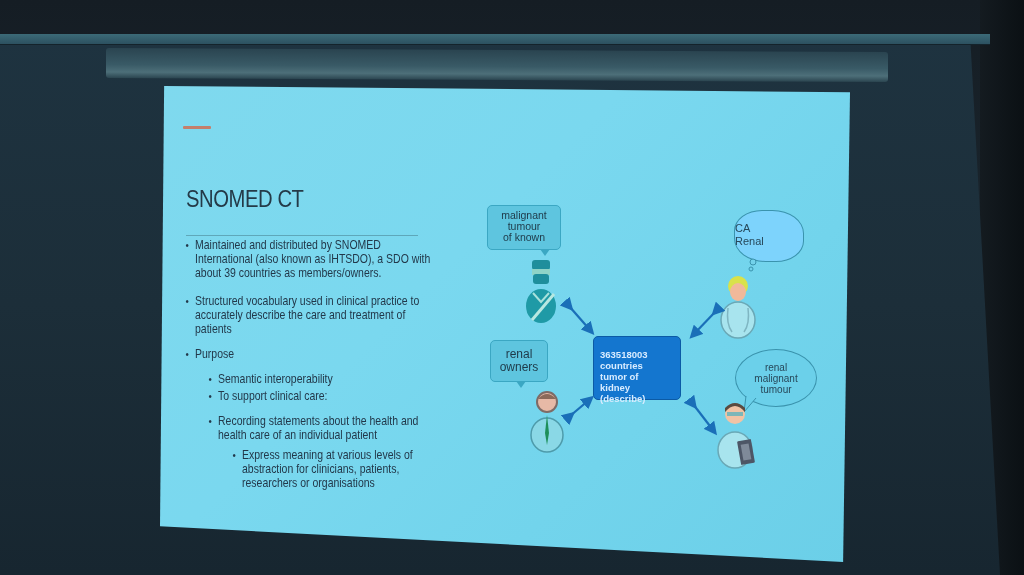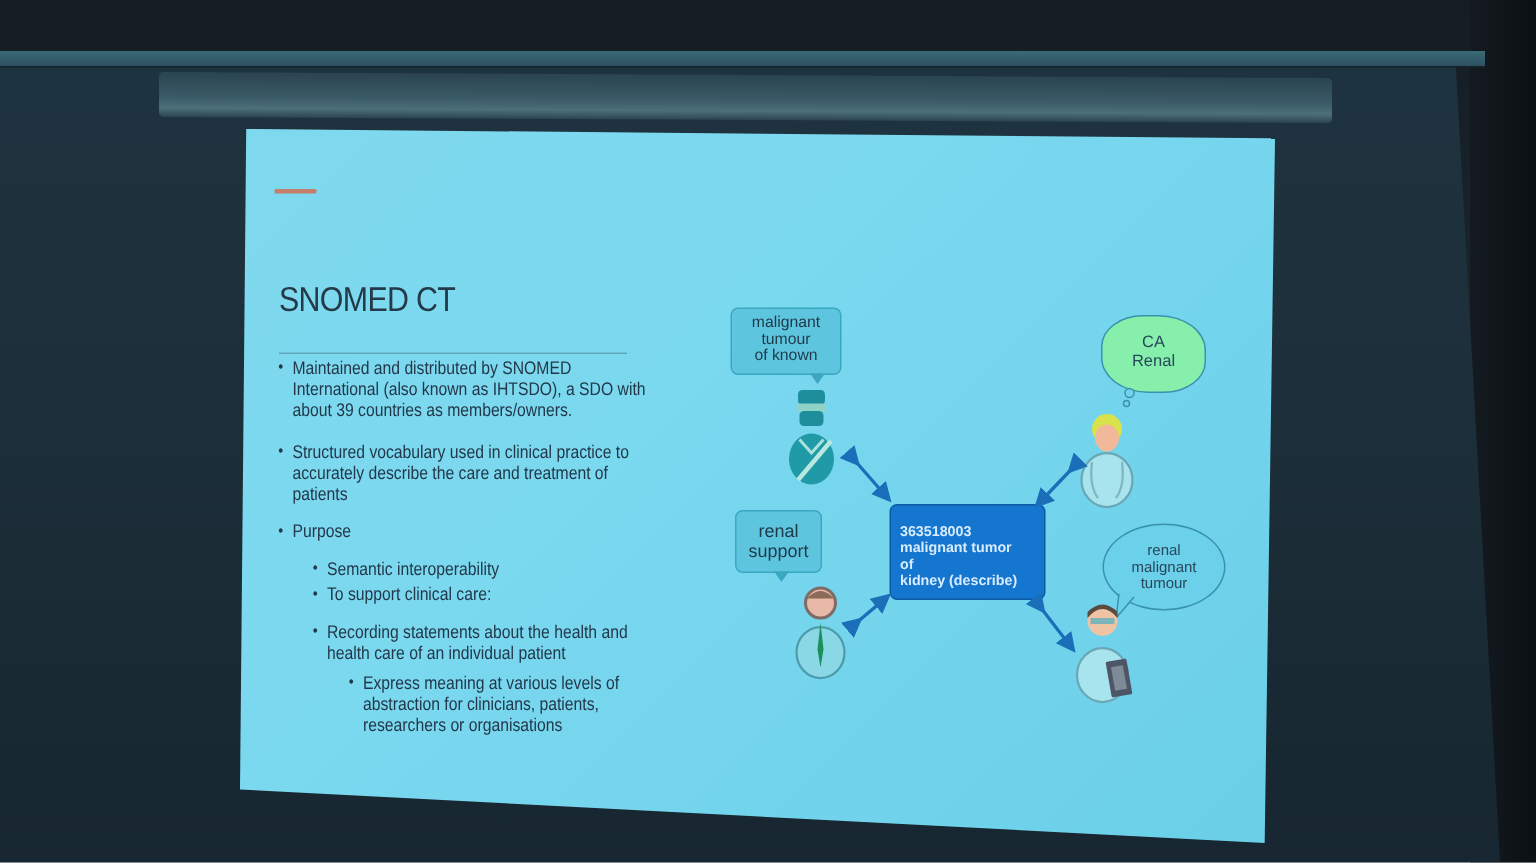--- a/index.html
+++ b/index.html
@@ -61,29 +61,29 @@
     background:#5ec5df; border:1px solid #3ba7c3;
   }
   .callout-sq::after {
     content:""; position:absolute; bottom:-7px; width:0; height:0;
     border-left:5px solid transparent; border-right:5px solid transparent;
     border-top:7px solid #3ba7c3;
   }
   .tail-right::after { right:10px; }
   .tail-mid::after { left:45%; }
   .center-box {
-    position:absolute; left:593px; top:336px; width:104px; height:64px;
+    position:absolute; left:593px; top:336px; width:88px; height:64px;
     background:#1476cf; border:1px solid #0b5aa5; border-radius:5px;
     color:#d9ecff; font-size:9.5px; line-height:11px; font-weight:bold;
     padding:12px 10px 0 6px; box-sizing:border-box;
   }
   .cloud {
     position:absolute; left:734px; top:210px; width:70px; height:52px;
-    background:#86efac; border:1px solid #3a93ad; border-radius:40% 45% 40% 45%;
-    color:#27485a; font-size:11px; line-height:13px; text-align:center;
+    background:#7dd3fc; border:1px solid #3a93ad; border-radius:40% 45% 40% 45%;
+    color:#27485a; font-size:11px; line-height:13px; 
     box-sizing:border-box; padding-top:11px;
   }
   .speech-oval {
     position:absolute; left:735px; top:349px; width:82px; height:58px;
     background:#6bd0ea; border:1px solid #3a93ad; border-radius:50%;
     color:#27485a; font-size:10px; line-height:11px; text-align:center;
     box-sizing:border-box; padding-top:12px;
   }
   .person { position:absolute; }
   .arrow { position:absolute; }
@@ -151,21 +151,21 @@
   <rect x="8" y="2" width="18" height="10" rx="3" fill="#1f8e9c"></rect>
   <rect x="8" y="11" width="18" height="6" fill="#8fd3c7"></rect>
   <rect x="9" y="16" width="16" height="10" rx="3" fill="#1f8e9c"></rect>
   <ellipse cx="17" cy="48" rx="15" ry="17" fill="#1f9aa6"></ellipse>
   <path d="M9 35 L17 44 L25 35" fill="none" stroke="#a8e2dc" stroke-width="2"></path>
   <line x1="8" y1="62" x2="30" y2="36" stroke="#b7e8e1" stroke-width="3"></line>
 </svg>
 
 <div class="diagram-box callout-sq tail-mid" style="left:490px; top:340px; width:58px; height:42px; padding-top:7px; box-sizing:border-box; font-size:12px; line-height:13px;">
   <div>renal</div>
-  <div>support</div>
+  <div>owners</div>
 </div>
 
 <svg class="person" style="left:527px; top:387px;" width="40" height="68" viewBox="0 0 40 68">
   <ellipse cx="20" cy="48" rx="16" ry="17" fill="#8ad8e6" stroke="#4e9bab" stroke-width="1.5"></ellipse>
   <circle cx="20" cy="15" r="10" fill="#e7b9a6" stroke="#7e6b66" stroke-width="2"></circle>
   <path d="M11 12 Q20 2 29 12" fill="#8b6a5a"></path>
   <path d="M20 28 L18 46 L20 58 L22 46 Z" fill="#1d8f5a"></path>
 </svg>
 
 <div class="cloud">
@@ -197,21 +197,21 @@
   <ellipse cx="20" cy="50" rx="17" ry="18" fill="#a8e4ee" stroke="#6aa8b6" stroke-width="1.5"></ellipse>
   <circle cx="20" cy="14" r="10" fill="#f1c3a5"></circle>
   <path d="M10 12 Q20 0 30 12 L30 8 Q20 -2 10 8 Z" fill="#5b4a3f"></path>
   <rect x="12" y="12" width="16" height="4" fill="#4ab0c2" opacity="0.7"></rect>
   <rect x="24" y="40" width="14" height="24" rx="1" fill="#4d5666" transform="rotate(-10 31 52)"></rect>
   <rect x="27" y="44" width="8" height="16" fill="#7f8a99" transform="rotate(-10 31 52)"></rect>
 </svg>
 
 <div class="center-box">
   <div>363518003</div>
-  <div>malignant tumor of</div>
+  <div>countries tumor of</div>
   <div>kidney (describe)</div>
 </div>
 
 <svg class="arrow" style="left:0; top:0;" width="1024" height="575" viewBox="0 0 1024 575">
   <defs>
     <marker id="ah" markerWidth="6" markerHeight="6" refX="3" refY="3" orient="auto">
       <path d="M0 0 L6 3 L0 6 Z" fill="#1a6fb8"></path>
     </marker>
   </defs>
   <line x1="569" y1="306" x2="590" y2="330" stroke="#1a6fb8" stroke-width="2.2" marker-start="url(#ah)" marker-end="url(#ah)"></line>

